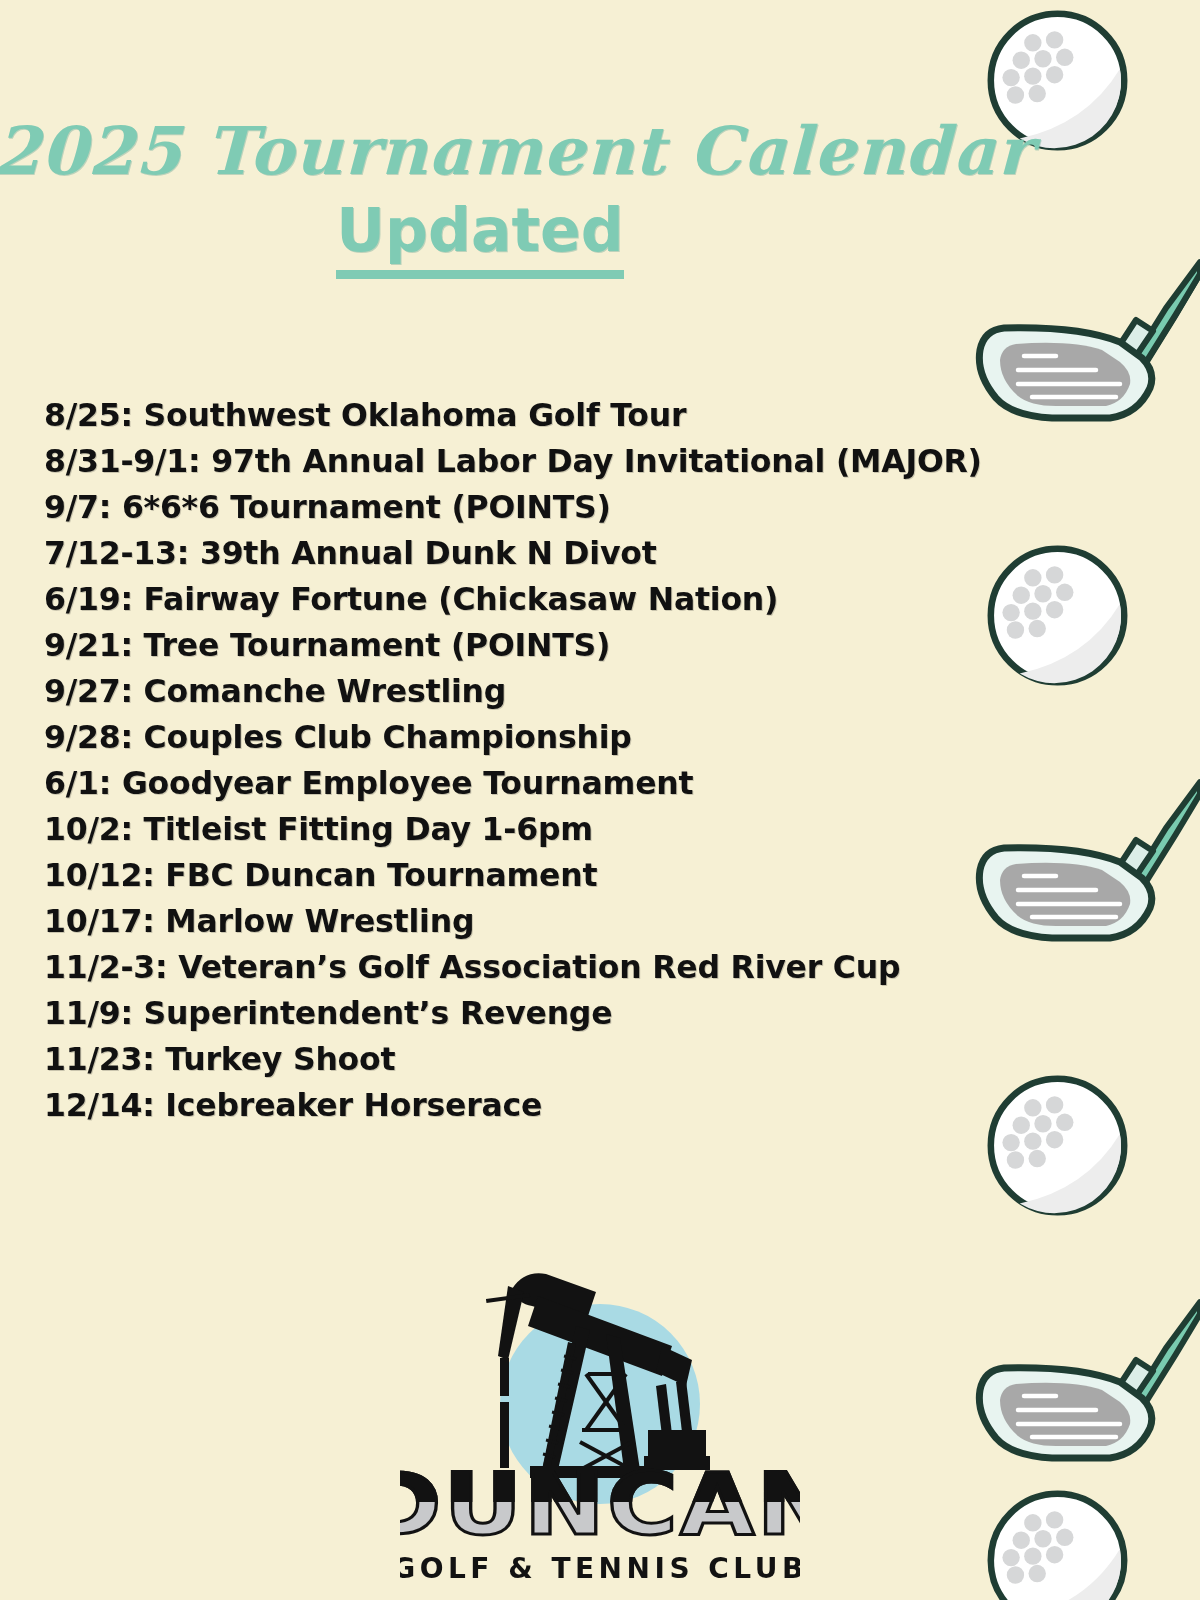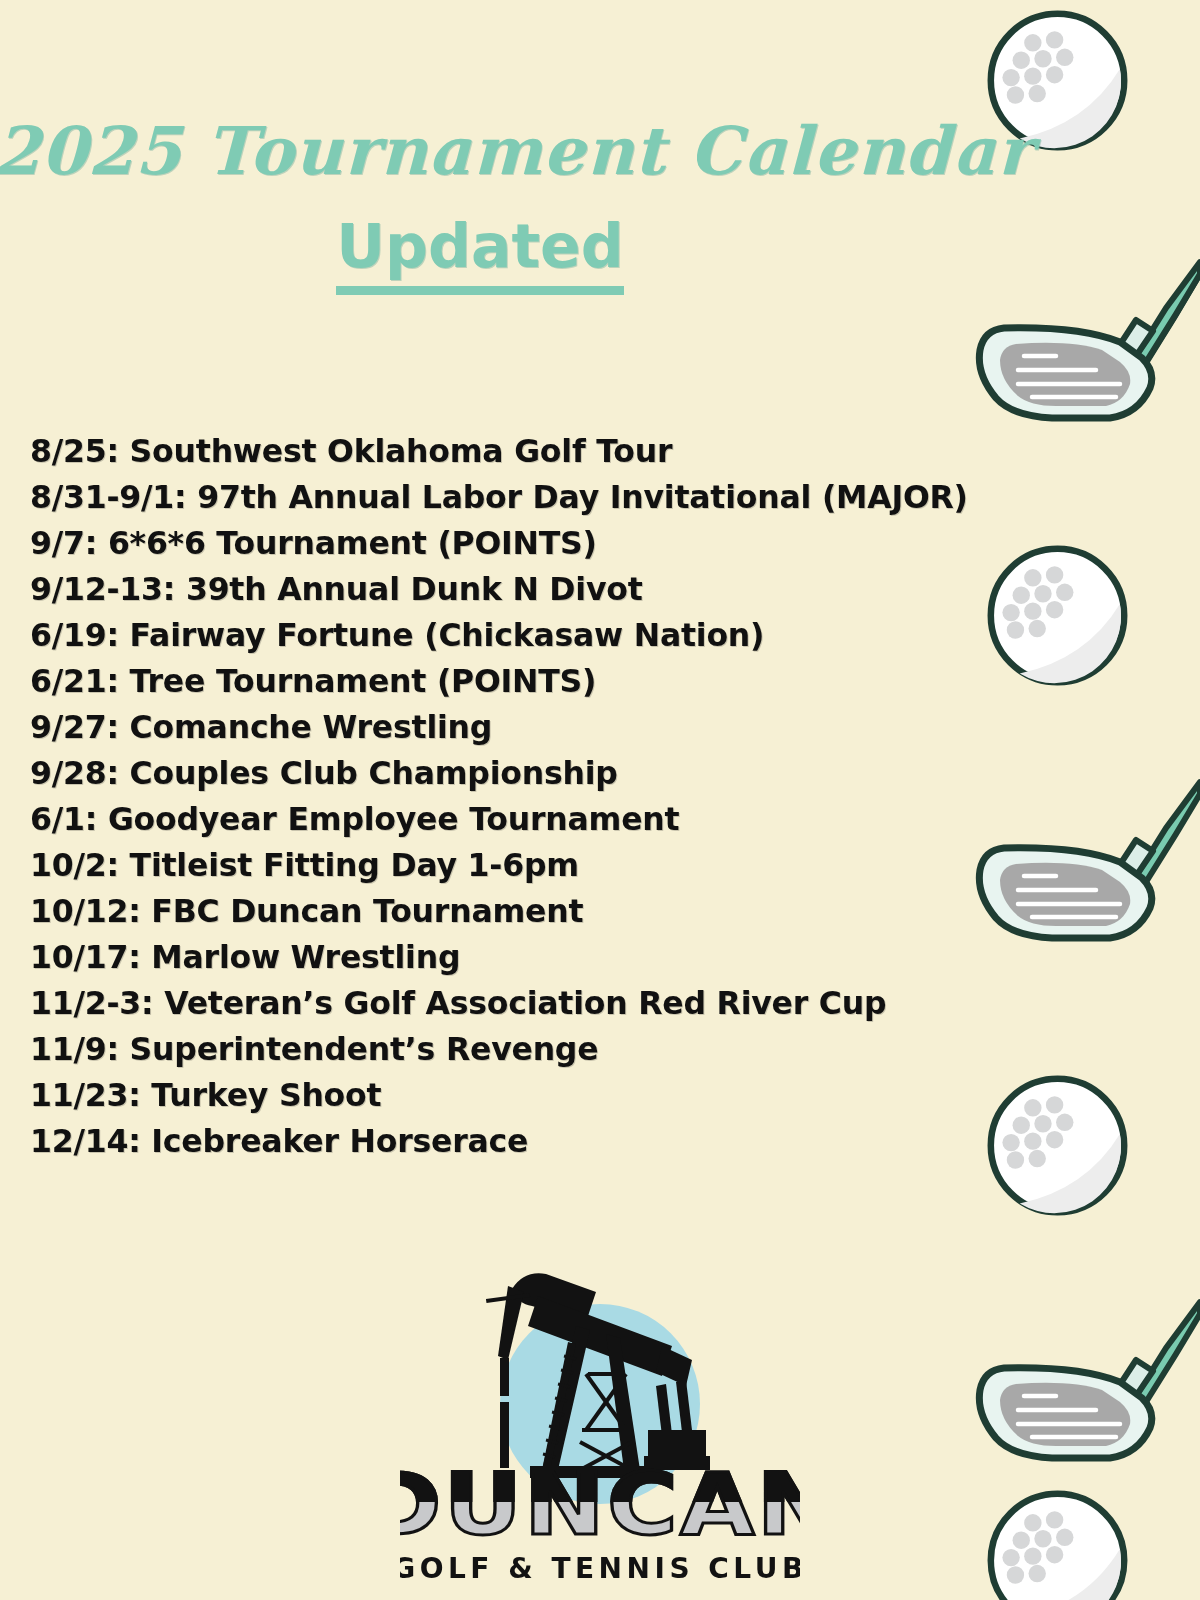--- a/index.html
+++ b/index.html
@@ -45,42 +45,41 @@
     font-weight:bold;
     font-size:66px;
     line-height:1.0;
     letter-spacing:1px;
     color:#7FCBB4;
     white-space:nowrap;
     transform:skewX(-4deg);
     text-shadow:1px 1px 0 rgba(120,175,158,0.45);
   }
   .title-sub-wrap {
-    margin-top:32px;
+    margin-top:16px;
     display:flex;
     justify-content:center;
   }
   .title-sub {
     font-family:"DejaVu Sans", sans-serif;
     font-weight:bold;
     font-size:60px;
     line-height:1.0;
     color:#7FCBB4;
     padding-bottom:10px;
     border-bottom:9px solid #7FCBB4;
     text-shadow:1px 1px 0 rgba(120,175,158,0.45);
   }
 
   
   .list {
     position:absolute;
-    left:30px;
+    left:44px;
     top:392px;
     width:1010px;
-    margin-top:36px;
   }
   .list-item {
     font-family:"DejaVu Sans", sans-serif;
     font-weight:bold;
     font-size:31.5px;
     line-height:46px;
     color:#111111;
     white-space:nowrap;
     letter-spacing:-0.2px;
     text-shadow:1px 1px 0 rgba(0,0,0,0.18);
@@ -234,23 +233,23 @@
     <div class="title-main">2025 Tournament Calendar</div>
     <div class="title-sub-wrap">
       <div class="title-sub">Updated</div>
     </div>
   </div>
 
   <div class="list">
     <div class="list-item">8/25: Southwest Oklahoma Golf Tour</div>
     <div class="list-item">8/31-9/1: 97th Annual Labor Day Invitational (MAJOR)</div>
     <div class="list-item">9/7: 6*6*6 Tournament (POINTS)</div>
-    <div class="list-item">9/12-13: 39th Annual Dunk N Divot</div>
+    <div class="list-item">7/12-13: 39th Annual Dunk N Divot</div>
     <div class="list-item">6/19: Fairway Fortune (Chickasaw Nation)</div>
-    <div class="list-item">6/21: Tree Tournament (POINTS)</div>
+    <div class="list-item">9/21: Tree Tournament (POINTS)</div>
     <div class="list-item">9/27: Comanche Wrestling</div>
     <div class="list-item">9/28: Couples Club Championship</div>
     <div class="list-item">6/1: Goodyear Employee Tournament</div>
     <div class="list-item">10/2: Titleist Fitting Day 1-6pm</div>
     <div class="list-item">10/12: FBC Duncan Tournament</div>
     <div class="list-item">10/17: Marlow Wrestling</div>
     <div class="list-item">11/2-3: Veteran’s Golf Association Red River Cup</div>
     <div class="list-item">11/9: Superintendent’s Revenge</div>
     <div class="list-item">11/23: Turkey Shoot</div>
     <div class="list-item">12/14: Icebreaker Horserace</div>

